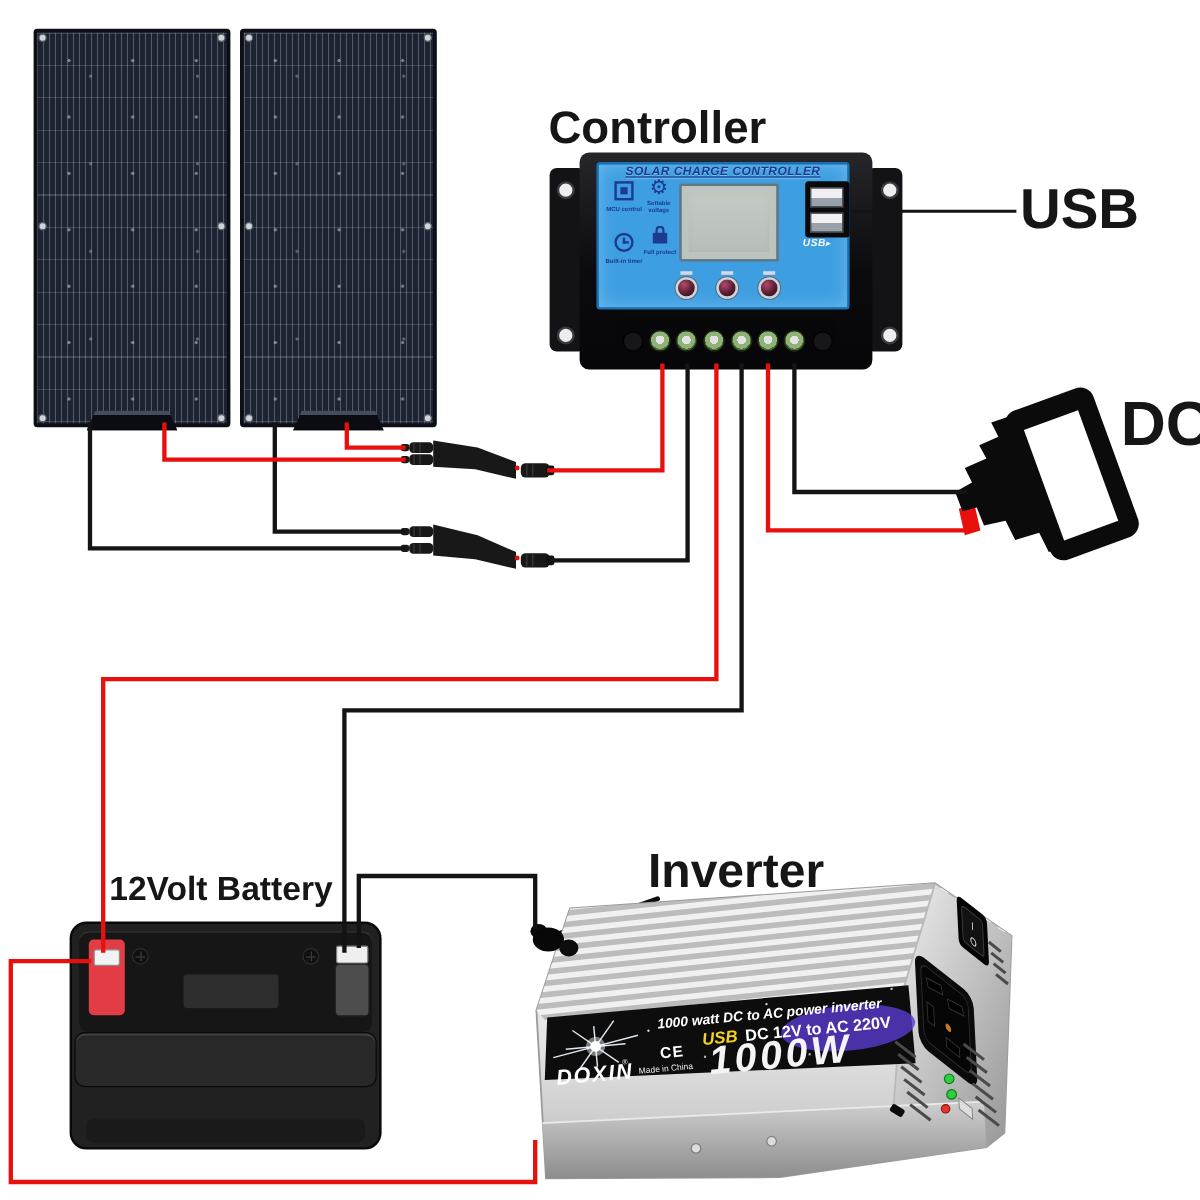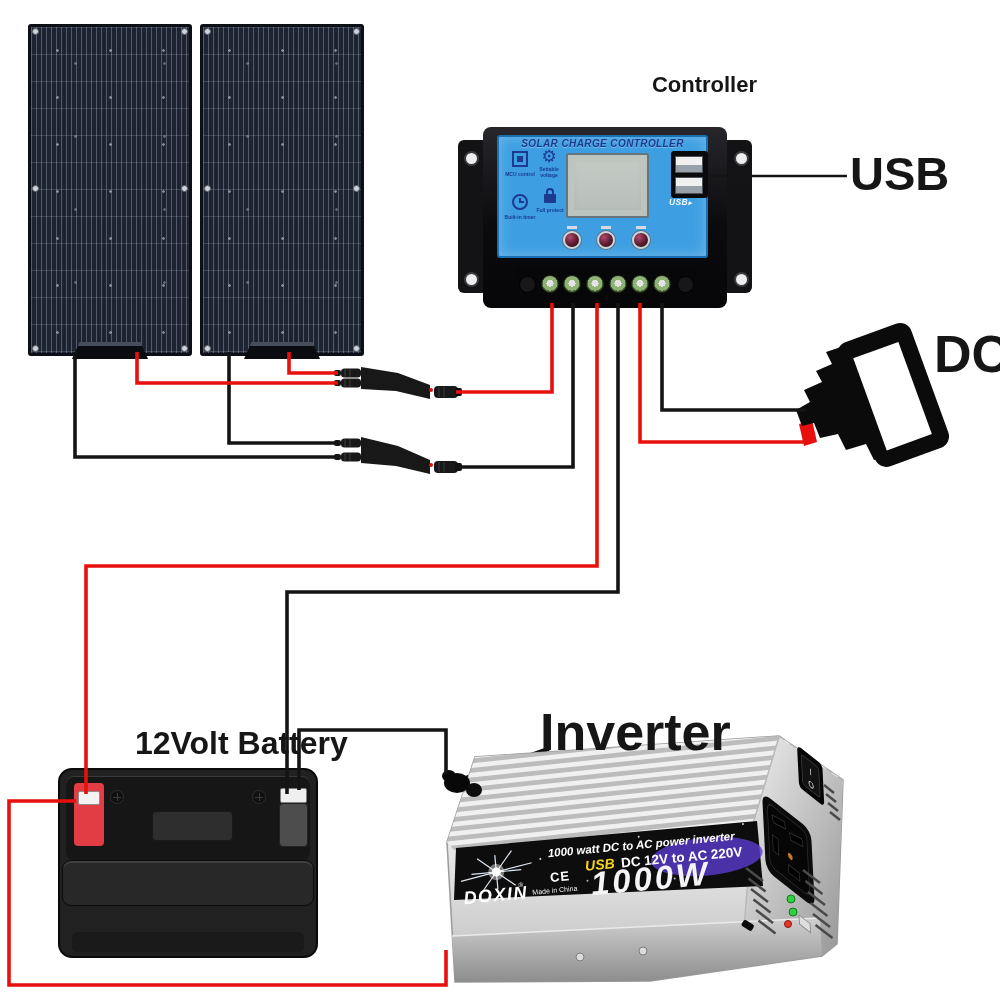--- a/index.html
+++ b/index.html
@@ -2,25 +2,25 @@
 <html><head>
 <meta charset="utf-8">
 <style>
   html,body{margin:0;padding:0;background:#fff;}
   #canvas{position:relative;width:1000px;height:1000px;background:#fff;overflow:hidden;
           font-family:"Liberation Sans",sans-serif;}
   .abs{position:absolute;}
 
   
   .lab{position:absolute;color:#161616;font-weight:600;line-height:1;white-space:nowrap;z-index:30;}
-  #lab-controller{left:457px;top:74px;width:300px;text-align:right;font-size:22px;}
+  #lab-controller{left:457px;top:88px;width:300px;text-align:left;font-size:38px;}
   #lab-usb{left:850px;top:150px;font-size:47px;}
   #lab-dc{left:934px;top:328px;font-size:52px;}
-  #lab-battery{left:91px;top:727px;font-size:32px;margin-left:44px;}
-  #lab-inverter{left:540px;top:706px;width:170px;text-align:center;font-size:52px;}
+  #lab-battery{left:91px;top:727px;font-size:28px;}
+  #lab-inverter{left:540px;top:706px;width:170px;font-size:40px;}
 
   
   .panel{position:absolute;top:24px;width:164px;height:332px;box-sizing:border-box;
     background-color:#1d2330;
     background-image:
       radial-gradient(circle, rgba(255,255,255,.45) 0 1px, transparent 1.6px),
       radial-gradient(circle, rgba(255,255,255,.3) 0 1px, transparent 1.6px),
       repeating-linear-gradient(90deg, rgba(205,220,240,.30) 0 1px, transparent 1px 5px),
       repeating-linear-gradient(180deg, rgba(235,242,255,.17) 0 1px, transparent 1px 27px);
     background-size:53px 47px, 89px 73px, auto, auto;
@@ -119,21 +119,21 @@
   </div>
 
   <div class="ctrl-wing" id="wing-l"></div>
   <div class="ctrl-wing" id="wing-r"></div>
   <div class="ctrl-hole" style="left:464px;top:151px;"></div>
   <div class="ctrl-hole" style="left:464px;top:272px;"></div>
   <div class="ctrl-hole" style="left:734px;top:151px;"></div>
   <div class="ctrl-hole" style="left:734px;top:272px;"></div>
   <div class="abs" id="ctrl-body"></div>
   <div class="abs" id="ctrl-face" style="background-color: rgb(61, 159, 226);"></div>
-  <div class="abs" id="ctrl-title" style="color: rgb(28, 58, 142);">SOLAR CHARGE CONTROLLER</div>
+  <div class="abs" id="ctrl-title" style="color: rgb(28, 58, 142); text-decoration: underline;">SOLAR CHARGE CONTROLLER</div>
 
   <div class="feat" style="left: 502px; top: 151px; color: rgb(28, 58, 142);">
     <span class="icon-box icon-mcu"></span>
     <div class="flabel">MCU control</div>
   </div>
   <div class="feat" style="left: 531px; top: 148px; color: rgb(28, 58, 142);">
     <span class="icon-box icon-gear">⚙</span>
     <div class="flabel">Settable voltage</div>
   </div>
   <div class="feat" style="left: 502px; top: 194px; color: rgb(28, 58, 142);">

